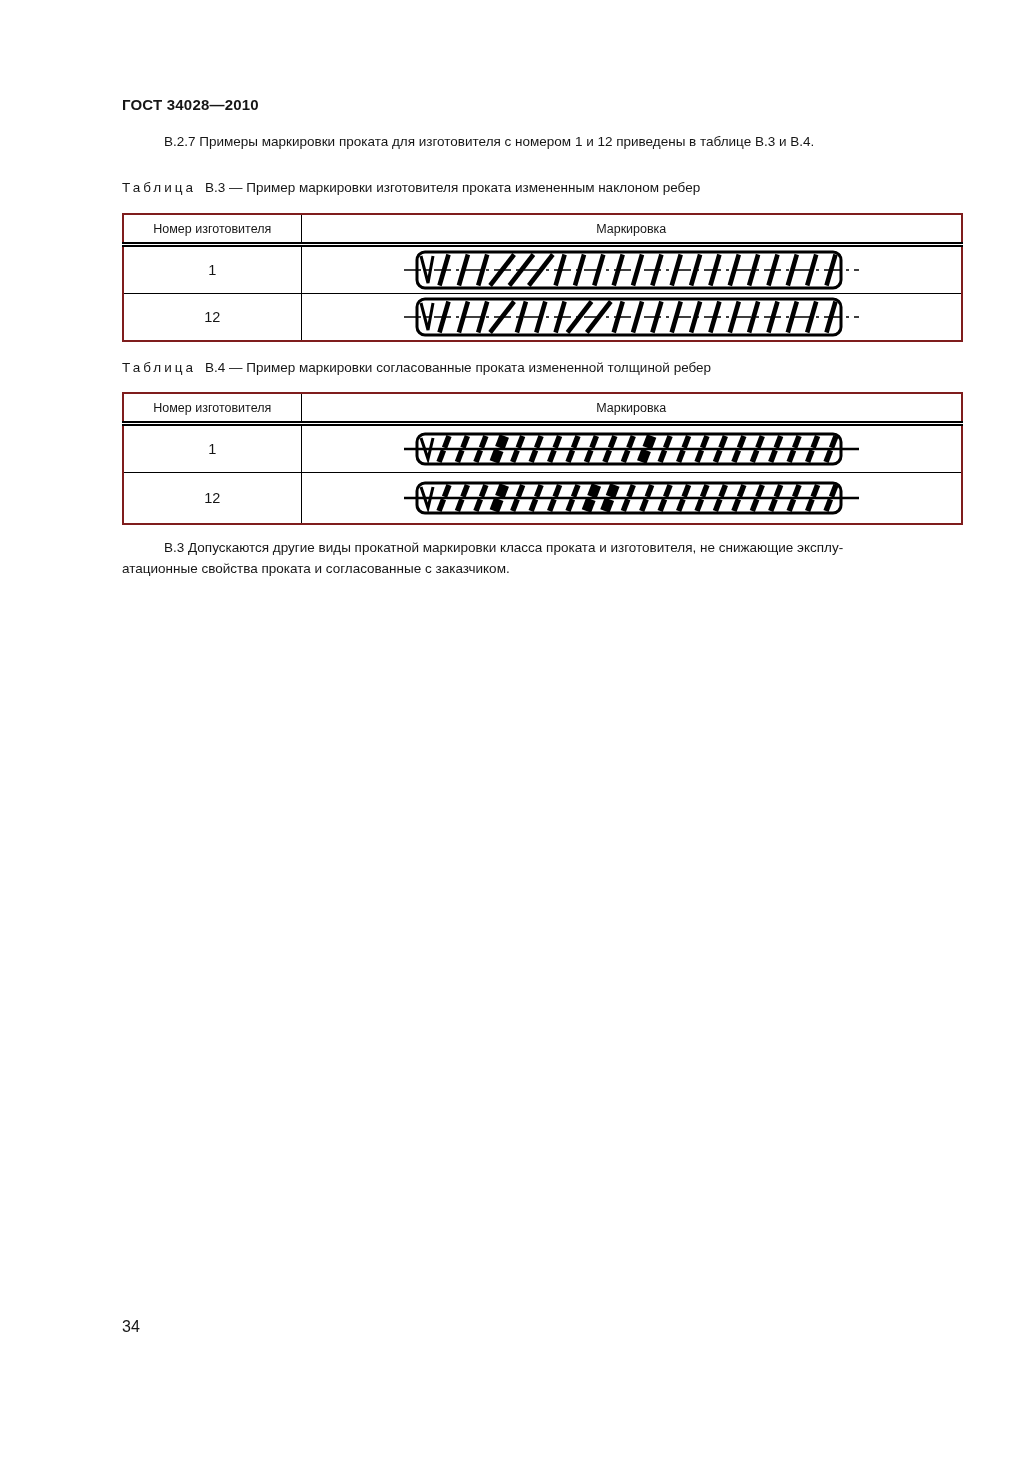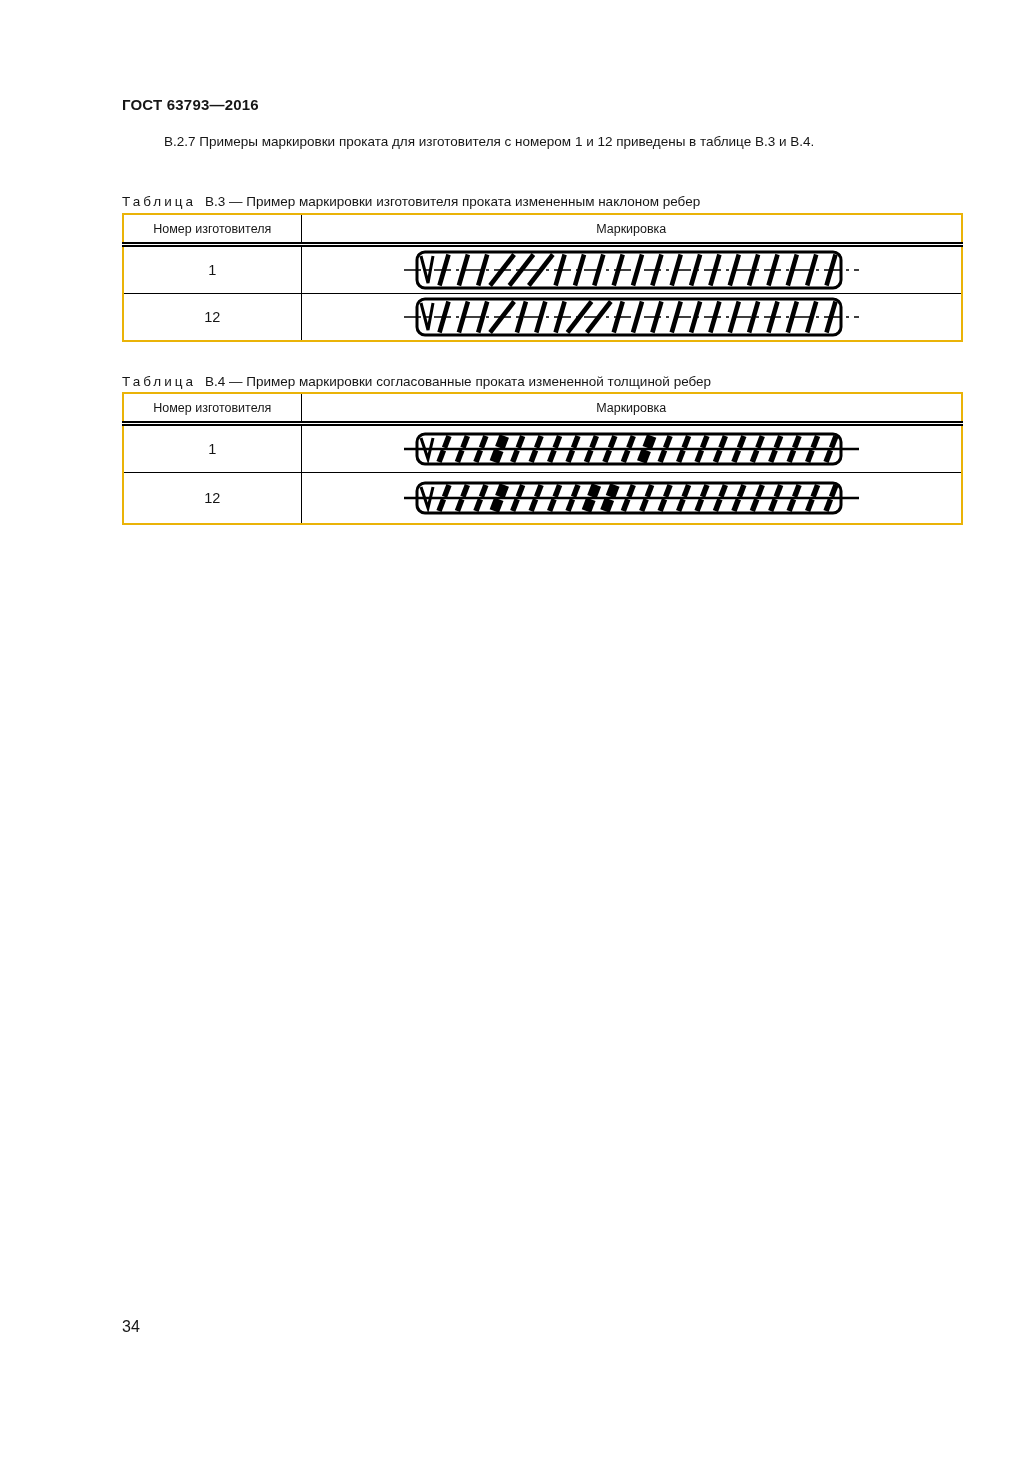--- a/index.html
+++ b/index.html
@@ -39,40 +39,39 @@
   .p-b3 {
     left: 122px;
     top: 537px;
     width: 860px;
   }
   .p-b3 .ln1 { text-indent: 42px; }
 
   .caption {
     font-size: 13.5px;
     white-space: nowrap;
-    margin-top: 14px;
   }
   .cap1 { left: 122px; top: 180px; }
   .cap2 { left: 122px; top: 360px; }
   .cap-word { letter-spacing: 3px; }
   .cap-num { margin-left: 9px; }
 
   table.gtable {
     border-collapse: collapse;
     table-layout: fixed;
     background: #fff;
   }
   .t1 { left: 122px; top: 213px; }
   .t2 { left: 122px; top: 392px; }
   table.gtable th,
   table.gtable td {
     border: 1.5px solid #000;
     padding: 0;
   }
-  table.gtable { border: 2px solid #eab308; }
+  table.gtable { border: 2px solid #7f1d1d; }
   table.gtable thead th {
     border-bottom: 5px double #000;
     font-weight: normal;
     font-size: 12.5px;
     height: 27px;
     text-align: center;
   }
   col.c1 { width: 178px; }
   col.c2 { width: 661px; }
   td.num {
@@ -90,21 +89,21 @@
 
   .page-num {
     left: 122px;
     top: 1318px;
     font-size: 16px;
   }
 </style>
 </head>
 <body>
 
-<div class="abs doc-header">ГОСТ 63793—2016</div>
+<div class="abs doc-header">ГОСТ 34028—2010</div>
 
 <p class="abs para p-b27">В.2.7 Примеры маркировки проката для изготовителя с номером 1 и 12 приведены в таблице В.3 и В.4.</p>
 
 <div class="abs caption cap1">
   <span class="cap-word">Таблица</span><span class="cap-num">В.3</span>
   <span>— Пример маркировки изготовителя проката измененным наклоном ребер</span>
 </div>
 
 <table class="abs gtable t1">
   <colgroup>
@@ -297,15 +296,17 @@
             <line x1="413.6" y1="7.0" x2="409.1" y2="18.8" stroke="#000" stroke-width="5.5"></line>
             <line x1="408.1" y1="21.2" x2="403.6" y2="33.0" stroke="#000" stroke-width="5.5"></line>
             <line x1="432.0" y1="7.0" x2="427.5" y2="18.8" stroke="#000" stroke-width="5.5"></line>
             <line x1="426.5" y1="21.2" x2="422.0" y2="33.0" stroke="#000" stroke-width="5.5"></line>
           </svg></td>
     </tr>
   </tbody>
 </table>
 
 <div class="abs para p-b3">
+  <div class="ln1">В.3 Допускаются другие виды прокатной маркировки класса проката и изготовителя, не снижающие эксплу-</div>
+  <div class="ln2">атационные свойства проката и согласованные с заказчиком.</div>
 </div>
 
 <div class="abs page-num">34</div>
 
 </body></html>

